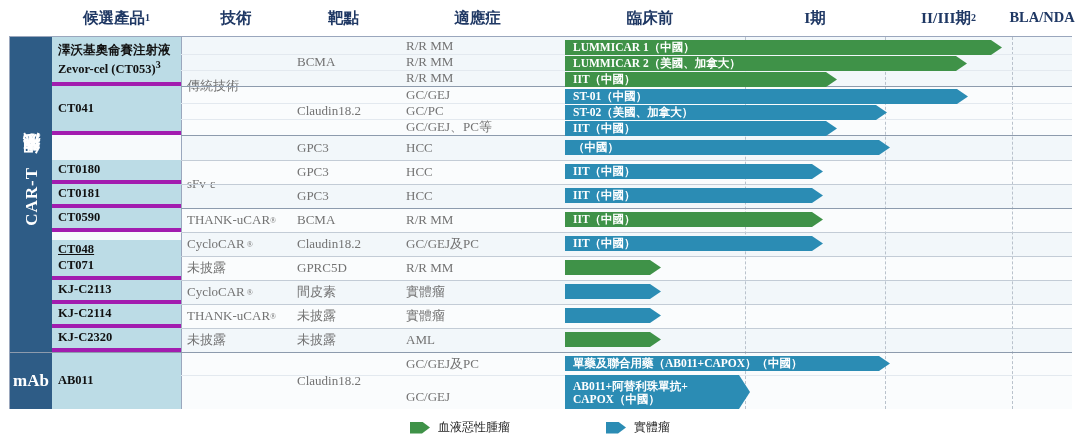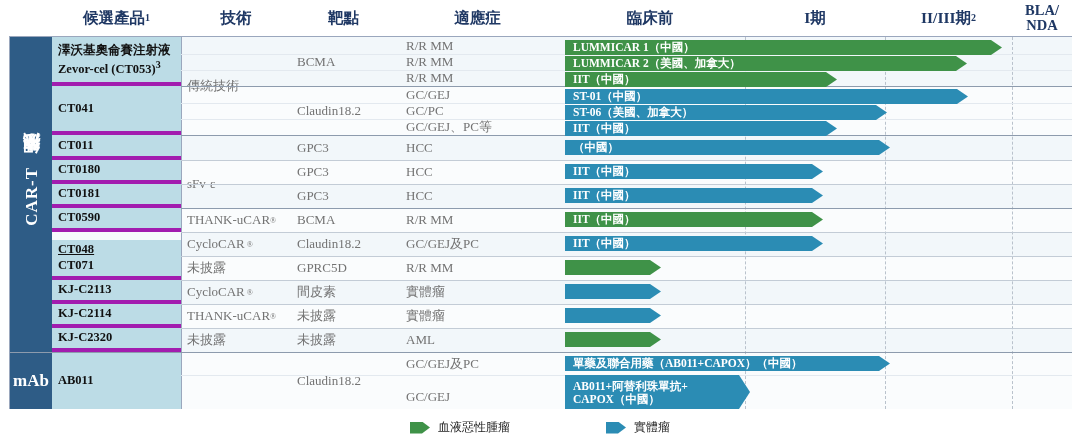--- a/index.html
+++ b/index.html
@@ -128,21 +128,21 @@
     <div class="h" style="left:745px;width:140px;">
       <span>I期</span>
     </div>
     <div class="h" style="left:555px;width:190px;">
       <span>臨床前</span>
     </div>
     <div class="h" style="left:885px;width:127px;">
       <span>II/III期</span>
         <span class="sup">2</span>
     </div>
-    <div class="h two" style="left:1012px;width:60px;flex-direction:column;justify-content:center;">
+    <div class="h two" style="left:1012px;width:60px;flex-direction:row;justify-content:center;">
       <span>BLA/</span>
       <span>NDA</span>
     </div>
   </div>
 
   <div class="frame"></div>
 
   <div class="band" style="top:37px;height:49px;"></div>
   <div class="band alt" style="top:86px;height:49px;"></div>
   <div class="band" style="top:135px;height:25px;"></div>
@@ -171,23 +171,20 @@
 
   <div class="prodcell" style="top:37px;height:49px;line-height:1.3;">
     <div>
       <div>澤沃基奧侖賽注射液</div>
       <div><span>Zevor-cel (CT053)</span><span class="sup">3</span></div>
     </div>
   </div>
   <div class="prodcell" style="top:86px;height:49px;">
       <span>CT041</span>
     </div>
-  <div class="prodcell" style="top:135px;height:25px;">
-      <span>CT011</span>
-    </div>
   <div class="prodcell" style="top:160px;height:24px;">
       <span>CT0180</span>
     </div>
   <div class="prodcell" style="top:184px;height:24px;">
       <span>CT0181</span>
     </div>
   <div class="prodcell" style="top:208px;height:24px;">
       <span>CT0590</span>
     </div>
   <div class="prodcell" style="top:240px;height:24px;text-decoration:underline;">
@@ -352,21 +349,21 @@
       <span>LUMMICAR 2（美國、加拿大）</span>
     </div>
   <div class="bar green" style="left:565px;top:72px;width:272px;">
       <span>IIT（中國）</span>
     </div>
 
   <div class="bar blue" style="left:565px;top:89px;width:403px;">
       <span>ST-01（中國）</span>
     </div>
   <div class="bar blue" style="left:565px;top:105px;width:322px;">
-      <span>ST-06（美國、加拿大）</span>
+      <span>ST-02（美國、加拿大）</span>
     </div>
   <div class="bar blue" style="left:565px;top:121px;width:272px;">
       <span>IIT（中國）</span>
     </div>
 
   <div class="bar blue" style="left:565px;top:140px;width:325px;">
       <span>（中國）</span>
     </div>
   <div class="bar blue" style="left:565px;top:164px;width:258px;">
       <span>IIT（中國）</span>

